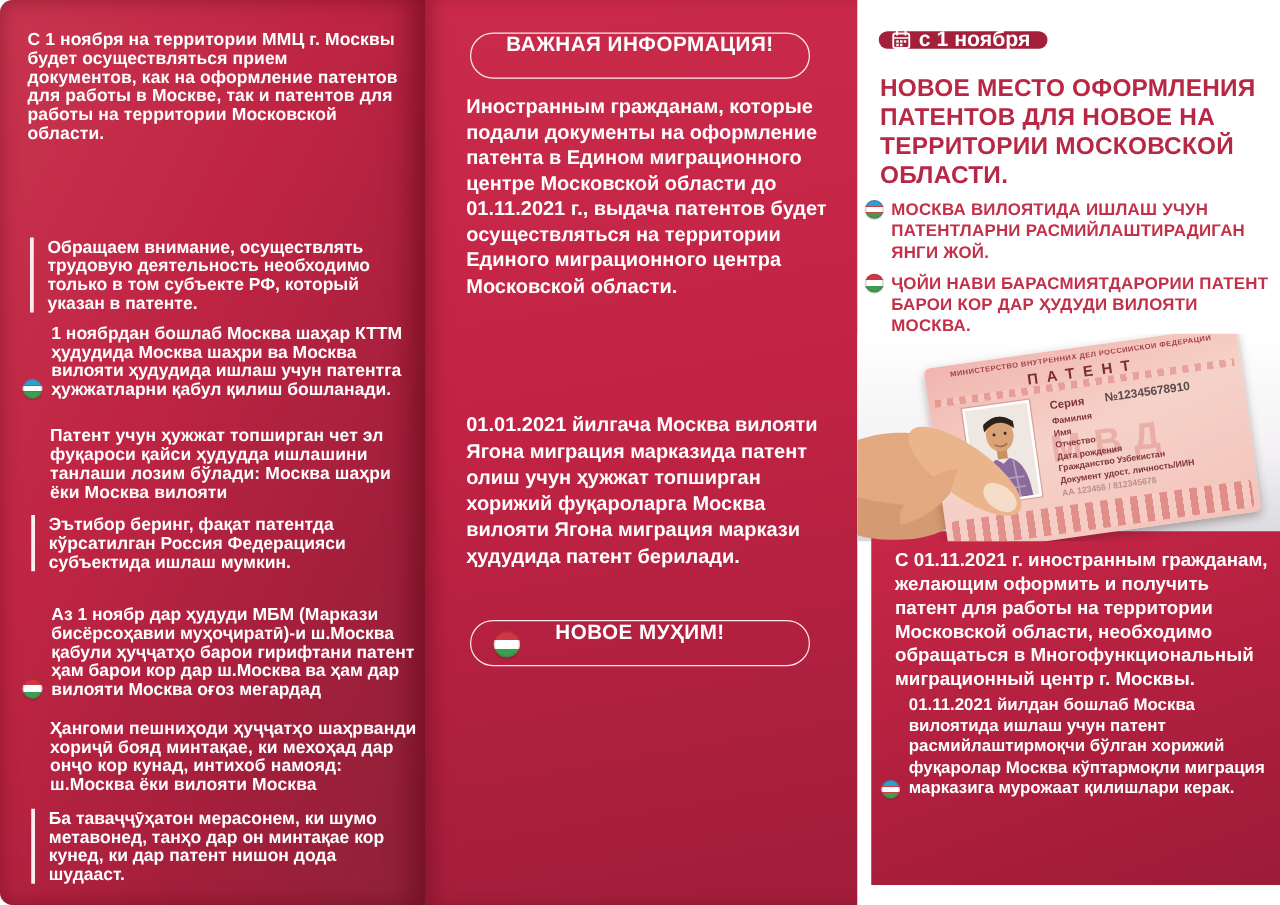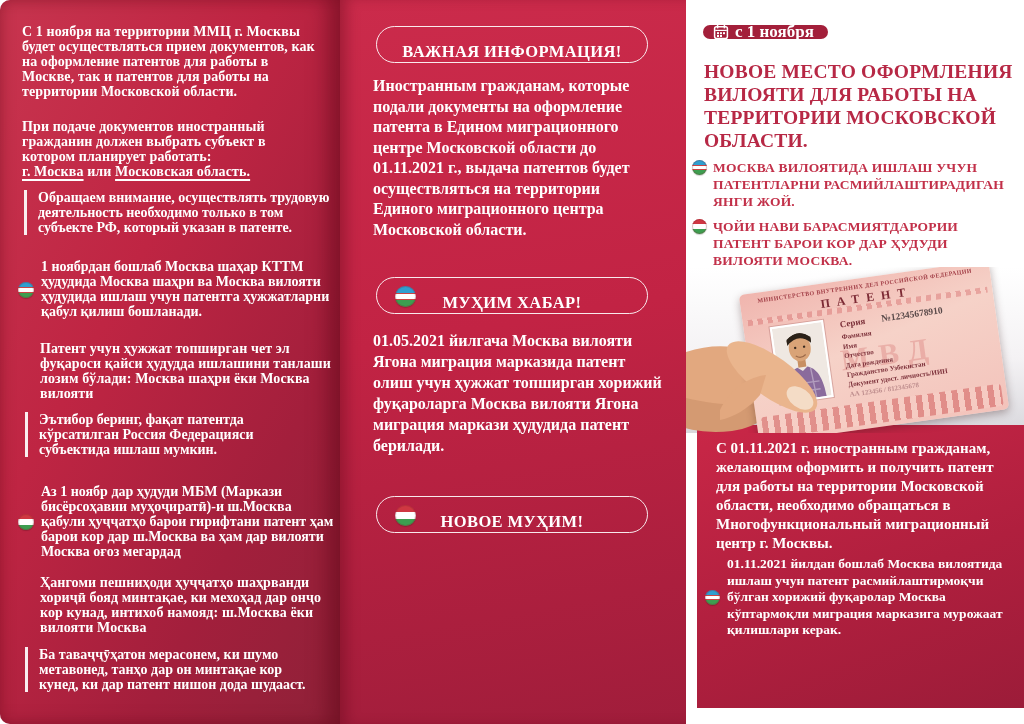--- a/index.html
+++ b/index.html
@@ -1,45 +1,45 @@
 <!DOCTYPE html>
 <html><head>
 <meta charset="utf-8">
 <style>
   html,body{margin:0;padding:0;background:#ffffff;}
   *{box-sizing:border-box;}
   .poster{position:relative;width:1024px;height:724px;overflow:hidden;border-radius:10px;
-    font-family:Liberation Serif, serif;-webkit-font-smoothing:antialiased;}
+    font-family:Liberation Sans, sans-serif;-webkit-font-smoothing:antialiased;}
   .panel{position:absolute;top:0;height:724px;}
 
   
   .panel-left{left:0;width:340px;
     background:linear-gradient(118deg,#c8354f 0%,#bf2543 38%,#a31f3c 72%,#8e2138 100%);
     box-shadow:inset -16px 0 20px -4px rgba(96,8,24,.55), inset 8px 0 14px -6px rgba(96,8,24,.35);
     color:#fff;}
   .lp{position:absolute;left:22px;width:298px;margin:0;font-size:14px;line-height:15px;font-weight:600;letter-spacing:.1px;}
   .lind2{left:40px;width:294px;}
   .und{text-decoration:underline;text-underline-offset:3px;text-decoration-thickness:1.5px;}
   .lnote{position:absolute;left:24px;width:306px;border-left:3.5px solid rgba(255,255,255,.92);
     padding-left:11px;font-size:14px;line-height:15px;font-weight:700;}
   .lnote-ind{left:25px;width:300px;}
-  .lrow{position:absolute;left:18px;width:316px;display:flex;gap:7px;align-items:center;}
+  .lrow{position:absolute;left:18px;width:316px;display:flex;gap:7px;align-items:flex-end;}
   .lrow p{margin:0;font-size:14px;line-height:15px;font-weight:600;}
   .flag{display:inline-block;flex:none;width:16px;height:16px;border-radius:50%;
     box-shadow:inset 0 0 0 1px rgba(120,30,40,.25), 0 1px 1px rgba(0,0,0,.2);margin-top:1px;}
   .flag-uz{background:linear-gradient(180deg,#2f9fd0 0 32%,#cc4444 32% 38%,#ffffff 38% 62%,#cc4444 62% 68%,#3d9e50 68% 100%);}
   .flag-tj{background:linear-gradient(180deg,#cf3742 0 33%,#ffffff 33% 66%,#3d9e50 66% 100%);}
 
   
   .panel-mid{left:340px;width:346px;
     background:linear-gradient(170deg,#cb2b4b 0%,#c22344 45%,#a01d3b 100%);
     box-shadow:inset 10px 0 14px -4px rgba(96,8,24,.40);
     color:#fff;}
   .pill{position:absolute;left:36px;width:272px;height:37px;border:1.6px solid rgba(255,255,255,.9);
-    border-radius:19px;display:flex;align-items:flex-end;justify-content:center;}
+    border-radius:19px;display:flex;align-items:flex-start;justify-content:center;}
   .pill-text{font-size:16.5px;font-weight:700;letter-spacing:.4px;}
   .pill .flag{position:absolute;left:18px;top:7px;width:21px;height:21px;}
   .mp{position:absolute;left:33px;width:290px;margin:0;font-size:16px;line-height:20.5px;font-weight:600;}
   .mbold{font-weight:700;line-height:21px;}
   .bold{font-weight:700;}
 
   
   .panel-right{left:686px;width:338px;background:#ffffff;}
   .badge{position:absolute;left:17px;top:25px;height:14px;padding:0 14px 0 10px;border-radius:8px;
     background:#a31f3a;display:inline-flex;align-items:center;gap:6px;color:#fff;}
@@ -74,32 +74,31 @@
   .cfields div{font-size:7px;line-height:9.6px;font-weight:700;color:#7e333c;white-space:nowrap;overflow:hidden;}
   .cfields div:nth-child(7){color:#bf8e8e;font-weight:600;}
   .wm{position:absolute;left:92px;top:62px;font-size:30px;font-weight:700;color:rgba(205,90,90,.28);
     letter-spacing:10px;z-index:0;}
   .thumb{position:absolute;left:14px;top:58px;z-index:3;}
 
   
   .rred{position:absolute;left:11px;top:425px;width:327px;height:283px;
     background:linear-gradient(160deg,#c92747 0%,#b01f3e 55%,#9c1c39 100%);color:#fff;}
   .rp{position:absolute;left:19px;top:14px;width:300px;margin:0;font-size:15px;line-height:19px;font-weight:700;}
-  .rrb{position:absolute;left:8px;width:312px;display:flex;gap:7px;align-items:center;}
+  .rrb{position:absolute;left:8px;width:312px;display:flex;gap:7px;align-items:flex-end;}
   .rrb .flag{width:15px;height:15px;margin-top:1px;}
   .rrb p{margin:0;font-size:13.5px;line-height:16.5px;font-weight:600;}
 </style>
 </head>
 <body>
 
 <div class="poster">
 
   <section class="panel panel-left">
     <p class="lp" style="top:24px">С 1 ноября на территории ММЦ г. Москвы будет осуществляться прием документов, как на оформление патентов для работы в Москве, так и патентов для работы на территории Московской области.</p>
-    <p class="lp" style="top:119px"><span>При подаче документов  иностранный гражданин должен выбрать субъект в котором планирует работать:</span><br><span class="und">г. Москва</span><span> или </span><span class="und">Московская область.</span></p>
     <div class="lnote" style="top:190px"><span>Обращаем внимание, осуществлять трудовую деятельность необходимо только в том субъекте РФ, который указан в патенте.</span></div>
 
     <div class="lrow" style="top:259px">
       <span class="flag flag-uz"></span>
       <p>1 ноябрдан бошлаб Москва шаҳар КТТМ ҳудудида Москва шаҳри ва Москва вилояти ҳудудида ишлаш учун патентга ҳужжатларни қабул қилиш бошланади.</p>
     </div>
     <p class="lp lind2" style="top:341px">Патент учун ҳужжат топширган чет эл фуқароси қайси ҳудудда ишлашини танлаши лозим бўлади: Москва шаҳри ёки Москва вилояти</p>
     <div class="lnote lnote-ind" style="top:412px"><span>Эътибор беринг, фақат патентда кўрсатилган Россия Федерацияси субъектида ишлаш мумкин.</span></div>
 
     <div class="lrow" style="top:484px">
@@ -109,25 +108,21 @@
     <p class="lp lind2" style="top:575px">Ҳангоми пешниҳоди ҳуҷҷатҳо шаҳрванди хориҷӣ бояд минтақае, ки мехоҳад дар онҷо кор кунад, интихоб намояд: ш.Москва ёки вилояти Москва</p>
     <div class="lnote lnote-ind" style="top:647px"><span>Ба таваҷҷӯҳатон мерасонем, ки шумо метавонед, танҳо дар он минтақае кор кунед, ки дар патент нишон дода шудааст.</span></div>
   </section>
 
   <section class="panel panel-mid">
     <div class="pill" style="top:26px">
       <span class="pill-text">ВАЖНАЯ ИНФОРМАЦИЯ!</span>
     </div>
     <p class="mp" style="top:76px"><span>Иностранным гражданам, которые подали документы на оформление патента </span><span class="bold">в Едином миграционного центре Московской области до 01.11.2021 г., выдача патентов будет осуществляться на территории Единого миграционного центра Московской области.</span></p>
 
-    <div class="pill" style="top:277px">
-      <span class="flag flag-uz"></span>
-      <span class="pill-text">МУҲИМ ХАБАР!</span>
-    </div>
-    <p class="mp mbold" style="top:330px">01.05.2021 йилгача Москва вилояти Ягона миграция марказида патент олиш учун ҳужжат топширган хорижий фуқароларга Москва вилояти Ягона миграция маркази ҳудудида патент берилади.</p>
+    <p class="mp mbold" style="top:330px">01.01.2021 йилгача Москва вилояти Ягона миграция марказида патент олиш учун ҳужжат топширган хорижий фуқароларга Москва вилояти Ягона миграция маркази ҳудудида патент берилади.</p>
 
     <div class="pill" style="top:496px">
       <span class="flag flag-tj"></span>
       <span class="pill-text">НОВОЕ МУҲИМ!</span>
     </div>
   </section>
 
   <section class="panel panel-right">
     <div class="badge">
       <svg width="16" height="16" viewBox="0 0 16 16">
@@ -137,21 +132,21 @@
         <line x1="2.2" y1="6.4" x2="13.8" y2="6.4" stroke="#ffffff" stroke-width="1.2"></line>
         <rect x="4" y="8.2" width="2" height="2" fill="#ffffff"></rect>
         <rect x="7" y="8.2" width="2" height="2" fill="#ffffff"></rect>
         <rect x="10" y="8.2" width="2" height="2" fill="#ffffff"></rect>
         <rect x="4" y="11" width="2" height="2" fill="#ffffff"></rect>
         <rect x="7" y="11" width="2" height="2" fill="#ffffff"></rect>
       </svg>
       <span>с 1 ноября</span>
     </div>
 
-    <h1 class="rtitle">НОВОЕ МЕСТО ОФОРМЛЕНИЯ ВИЛОЯТИ ДЛЯ РАБОТЫ НА ТЕРРИТОРИИ МОСКОВСКОЙ ОБЛАСТИ.</h1>
+    <h1 class="rtitle">НОВОЕ МЕСТО ОФОРМЛЕНИЯ ПАТЕНТОВ ДЛЯ НОВОЕ НА ТЕРРИТОРИИ МОСКОВСКОЙ ОБЛАСТИ.</h1>
 
     <div class="rbullet" style="top:159px">
       <span class="flag flag-uz"></span>
       <p>МОСКВА ВИЛОЯТИДА ИШЛАШ УЧУН ПАТЕНТЛАРНИ РАСМИЙЛАШТИРАДИГАН ЯНГИ ЖОЙ.</p>
     </div>
     <div class="rbullet" style="top:218px">
       <span class="flag flag-tj"></span>
       <p>ҶОЙИ НАВИ БАРАСМИЯТДАРОРИИ ПАТЕНТ БАРОИ КОР ДАР ҲУДУДИ ВИЛОЯТИ МОСКВА.</p>
     </div>
 

